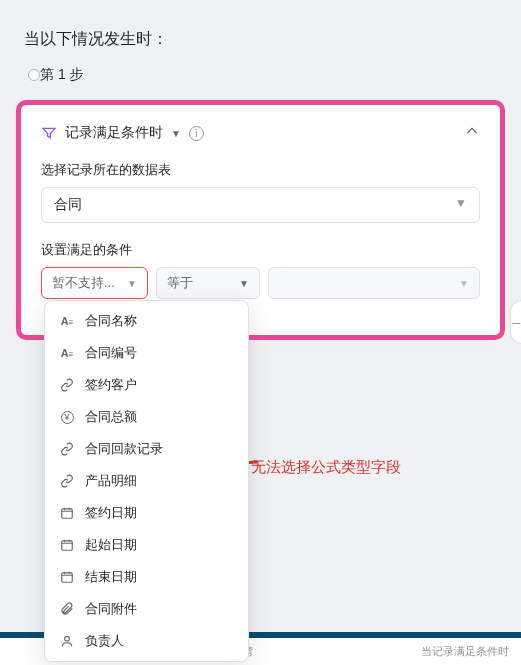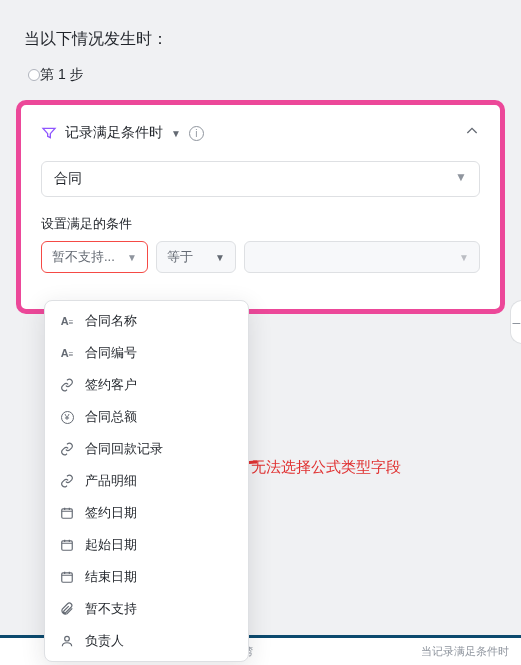--- a/index.html
+++ b/index.html
@@ -62,21 +62,21 @@
     .cond-row { display:flex; gap:8px; }
     .cond-field {
       display:flex; align-items:center; justify-content:space-between;
       border:1px solid #f54a45; border-radius:6px;
       padding:6px 10px; width:107px; font-size:13px; color:#646a73;
       cursor:pointer; background:#fff;
     }
     .cond-op {
       display:flex; align-items:center; justify-content:space-between;
       border:1px solid #dee0e3; border-radius:6px;
-      padding:6px 10px; width:80px; font-size:13px; color:#646a73;
+      padding:6px 10px; width:104px; font-size:13px; color:#646a73;
       background:#f7f8fa;
     }
     .cond-val {
       flex:1; border:1px solid #dee0e3; border-radius:6px;
       background:#f7f8fa; display:flex; align-items:center; justify-content:flex-end;
       padding:6px 10px; color:#bbbdc3; font-size:12px;
     }
     .dropdown {
       position:absolute;
       top: 300px; left: 44px;
@@ -93,21 +93,21 @@
     }
     .dd-icon { width:16px; color:#646a73; display:flex; align-items:center; justify-content:center; font-size:13px; }
     .arrow-annot {
       position:absolute; top: 458px; left: 195px;
       display:flex; align-items:center; gap:6px;
     }
     .arrow-annot .txt { color:#e03030; font-size:15px; margin-left: 56px;}
     .arrow-svg { position:absolute; top: 452px; left: 195px; }
     .footer {
       position:absolute; bottom:0; left:0; right:0;
-      background:#fff; border-top:3px solid #0c4a6e;
+      background:#fff; border-top:6px solid #0c4a6e;
       display:flex; align-items:center; justify-content:space-between;
       padding: 6px 12px; font-size:11px; color:#8f959e;
     }
     .footer .left { display:flex; align-items:center; gap:4px; }
     .wx-icon { width:14px; height:14px; background:#7dd321; border-radius:2px; }
     .side-add {
       position:absolute; right:-1px; top: 300px;
       width: 12px; height:44px; background:#fff;
       border:1px solid #dee0e3; border-right:none;
       border-radius: 22px 0 0 22px;
@@ -138,20 +138,21 @@
     <span class="chev-sm">▼</span>
     <span class="info">i</span>
     <span class="collapse">
       <svg width="16" height="16" viewBox="0 0 24 24" fill="none" stroke="#646a73" stroke-width="2">
           <path d="M5 15l7-7 7 7"></path>
         </svg>
     </span>
   </div>
 
   <div class="section">
+    <div class="label">选择记录所在的数据表</div>
     <div class="select">
       <span>合同</span>
       <span class="chev">▼</span>
     </div>
   </div>
 
   <div class="section">
     <div class="label">设置满足的条件</div>
     <div class="cond-row">
       <div class="cond-field">
@@ -243,21 +244,21 @@
         </svg>
       </span>
       <span>结束日期</span>
     </div>
     <div class="dd-item">
       <span class="dd-icon">
         <svg width="14" height="14" viewBox="0 0 24 24" fill="none" stroke="#646a73" stroke-width="2">
           <path d="M21 11l-9 9a6 6 0 0 1-8-8l9-9a4 4 0 0 1 6 6l-9 9a2 2 0 0 1-3-3l8-8"></path>
         </svg>
       </span>
-      <span>暂不支持</span>
+      <span>合同附件</span>
     </div>
     <div class="dd-item">
       <span class="dd-icon">
         <svg width="14" height="14" viewBox="0 0 24 24" fill="none" stroke="#646a73" stroke-width="2">
           <circle cx="12" cy="8" r="4"></circle>
           <path d="M4 21c0-4 4-6 8-6s8 2 8 6"></path>
         </svg>
       </span>
       <span>负责人</span>
     </div>

